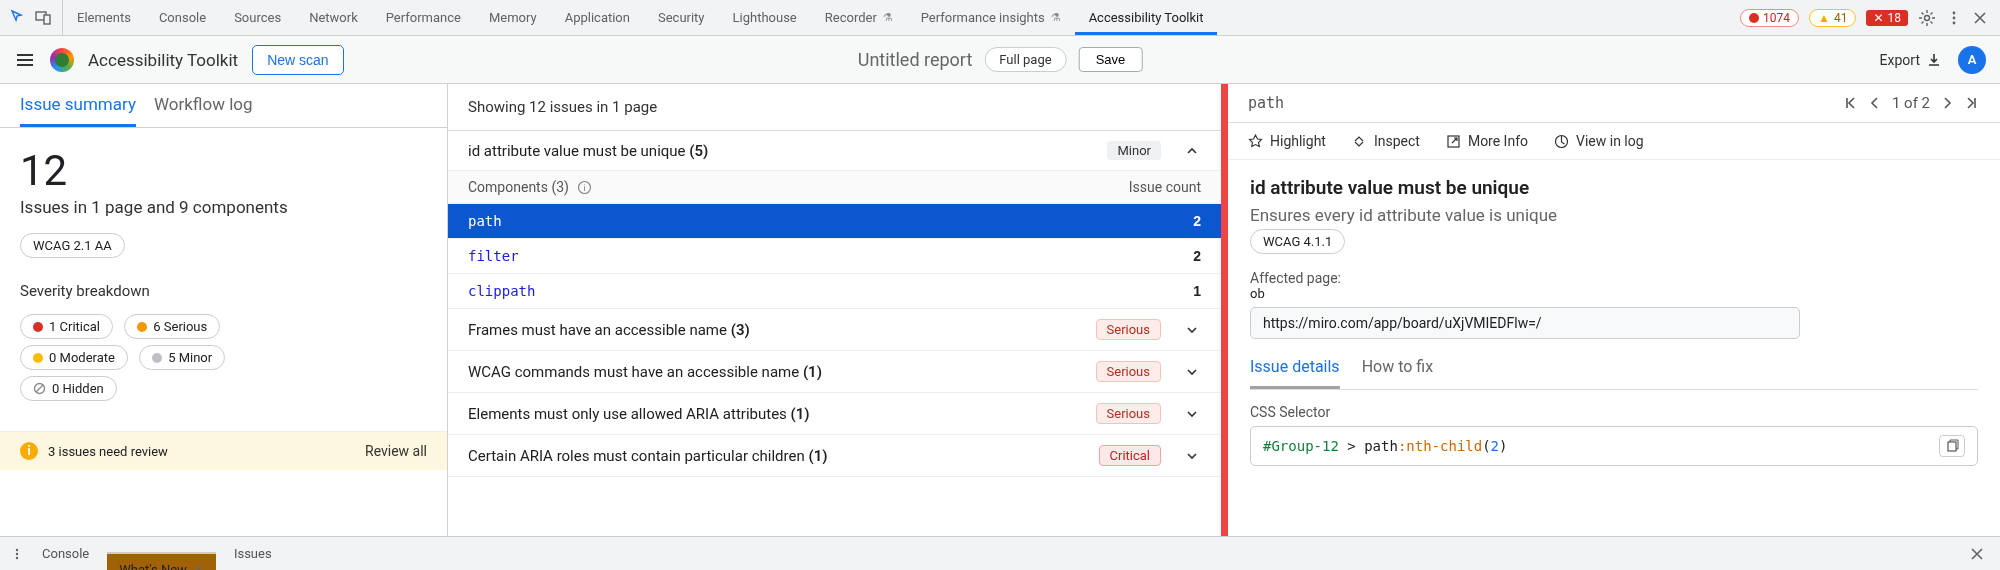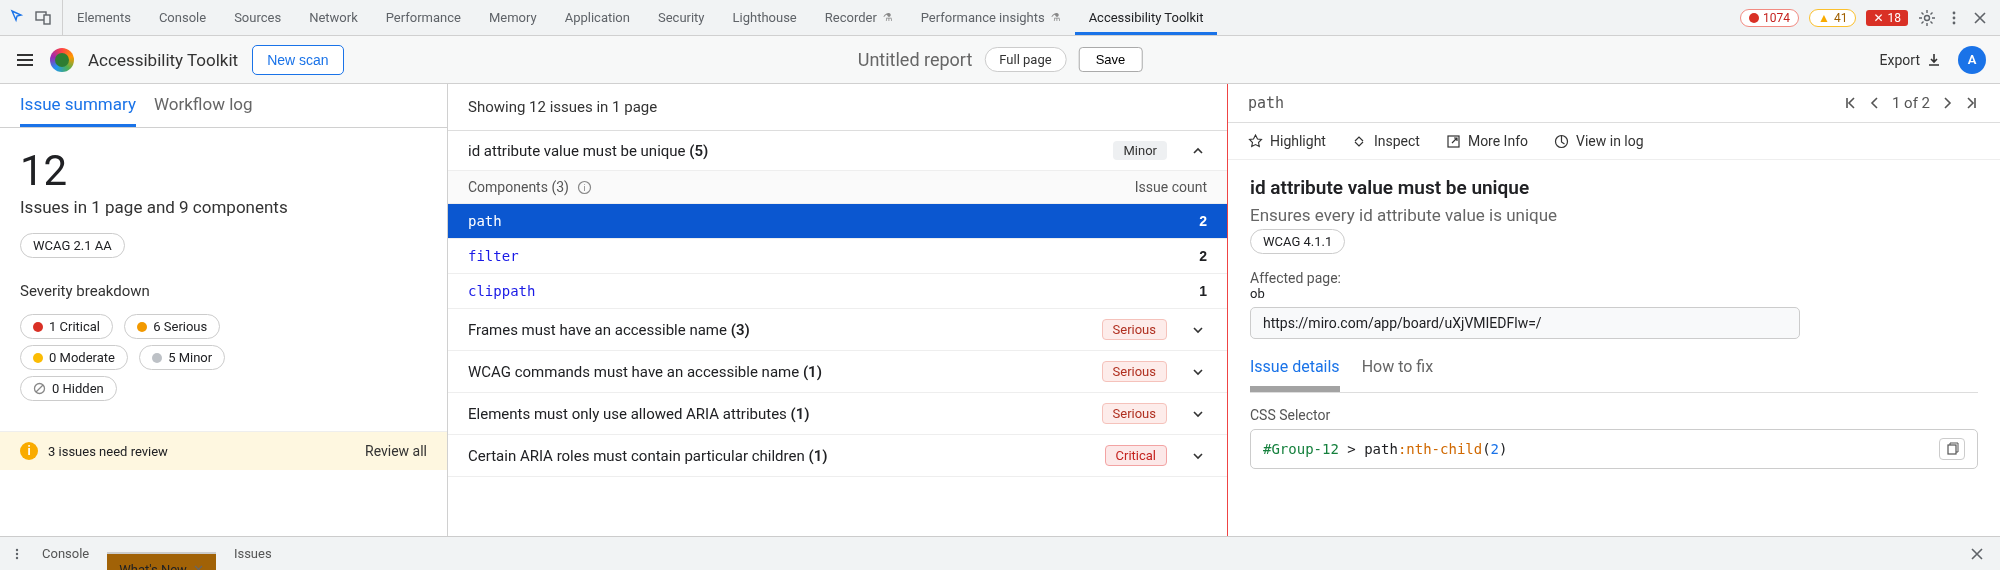--- a/index.html
+++ b/index.html
@@ -27,21 +27,21 @@
 .report-title { font-size: 18px; color: #666; }
 .pill { border: 1px solid #ccc; border-radius: 16px; padding: 4px 14px; font-size: 13px; color: #333; background: #fff; }
 .btn-thin { border: 1px solid #aaa; background: #fff; border-radius: 4px; padding: 4px 16px; cursor: pointer; font-size: 13px; }
 .app-bar .right { margin-left: auto; display: flex; align-items: center; gap: 16px; }
 .export { display: inline-flex; align-items: center; gap: 6px; font-size: 14px; color: #333; cursor: pointer; }
 .avatar { width: 28px; height: 28px; border-radius: 50%; background: #1a73e8; color: #fff; display: flex; align-items: center; justify-content: center; font-weight: 600; }
 
 
 .main { display: flex; height: calc(100% - 36px - 48px - 34px); }
 .col-left { width: 448px; border-right: 1px solid #d0d0d0; display: flex; flex-direction: column; }
-.col-mid { flex: 1; border-right: 1px solid #ef4444; display: flex; flex-direction: column; min-width: 0; }
+.col-mid { flex: 1; border-right: 7px solid #ef4444; display: flex; flex-direction: column; min-width: 0; }
 .col-right { width: 772px; display: flex; flex-direction: column; }
 
 
 .subtabs { display: flex; gap: 18px; padding: 10px 20px 0; border-bottom: 1px solid #d0d0d0; }
 .subtab { padding-bottom: 10px; font-size: 17px; color: #666; cursor: pointer; }
 .subtab.active { color: #1a73e8; border-bottom: 3px solid #1a73e8; }
 .left-body { padding: 18px 20px; }
 .big-num { font-size: 42px; font-weight: 400; }
 .subtext { font-size: 17px; color: #333; margin-top: 2px; }
 .chip { display: inline-flex; align-items: center; gap: 6px; border: 1px solid #ccc; border-radius: 16px; padding: 4px 12px; font-size: 13px; margin: 6px 8px 0 0; cursor: pointer; }
@@ -77,21 +77,21 @@
 .action-bar { display: flex; gap: 26px; padding: 10px 20px; border-bottom: 1px solid #eee; font-size: 14px; color: #333; }
 .action-bar .act { display: inline-flex; align-items: center; gap: 7px; cursor: pointer; }
 .r-body { padding: 16px 22px; overflow: hidden; }
 .r-title { font-size: 19px; font-weight: 600; }
 .r-desc { font-size: 17px; color: #666; margin-top: 6px; }
 .r-chip { display: inline-block; border: 1px solid #ccc; border-radius: 16px; padding: 4px 12px; margin-top: 4px; font-size: 13px; }
 .r-lbl { font-size: 14px; color: #555; margin-top: 16px; }
 .url-box { border: 1px solid #ccc; border-radius: 5px; padding: 7px 12px; margin-top: 6px; font-size: 14px; width: 550px; background: #f8f9fa; }
 .r-subtabs { display: flex; gap: 22px; margin-top: 18px; border-bottom: 1px solid #ddd; }
 .r-subtab { padding-bottom: 10px; font-size: 16px; color: #666; cursor: pointer; }
-.r-subtab.active { color: #1a73e8; border-bottom: 6px solid #a3a3a3; }
+.r-subtab.active { color: #1a73e8; border-bottom: 3px solid #a3a3a3; }
 .css-sel-lbl { font-size: 14px; color: #555; margin-top: 14px; }
 .css-sel-box { border: 1px solid #ccc; border-radius: 5px; padding: 8px 12px; margin-top: 6px; font-family: ui-monospace, monospace; font-size: 14px; display: flex; align-items: center; }
 .css-sel-box .copy { margin-left: auto; border: 1px solid #ccc; border-radius: 4px; padding: 3px 5px; cursor: pointer; color: #555; }
 .sel-red { color: #15803d; } .sel-blue { color: #1a73e8; } .sel-orange { color: #d06800; }
 
 
 .drawer { height: 34px; border-top: 1px solid #ccc; background: #f1f3f4; display: flex; align-items: center; padding: 0 10px; gap: 6px; font-size: 13px; color: #555; }
 .drawer .dtab { padding: 0 12px; height: 100%; display: flex; align-items: center; cursor: pointer; gap: 6px; }
 .drawer .dtab.active { background: #a16207; border-top: 2px solid #ccc; color: #202124; margin-top: 29px; }
 .drawer .dclose { margin-left: auto; cursor: pointer; padding: 0 6px; }

